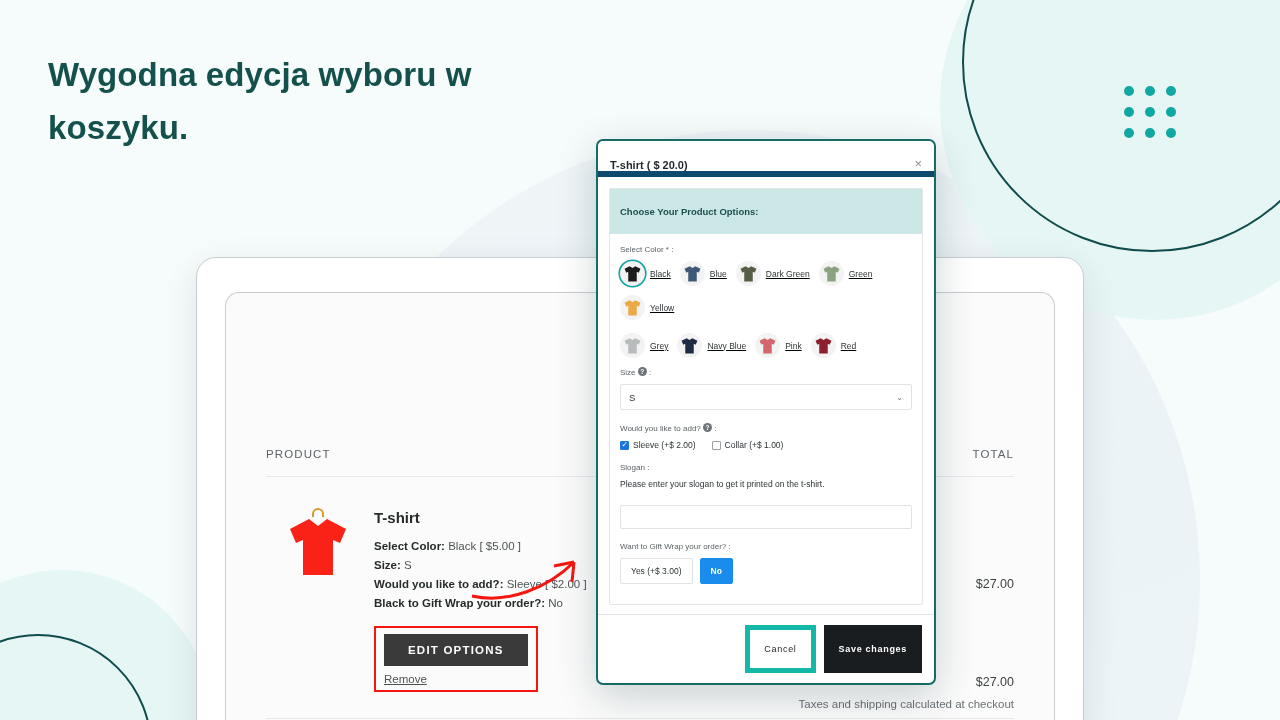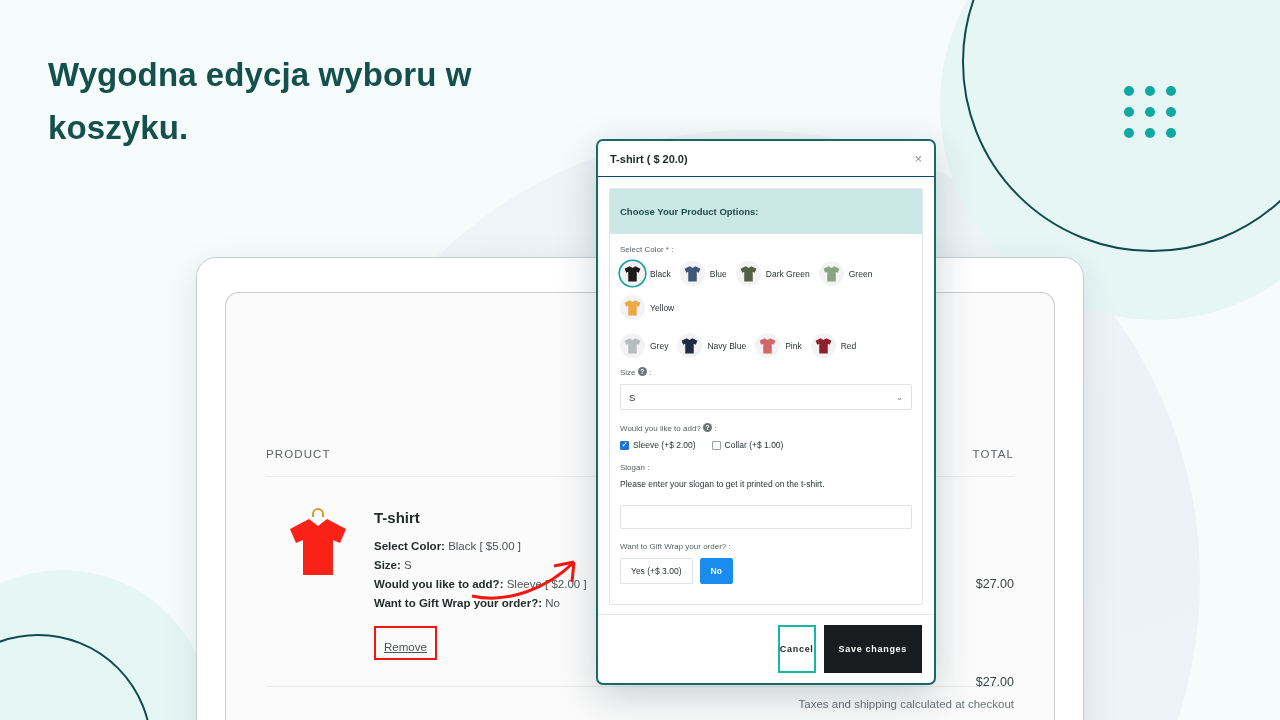--- a/index.html
+++ b/index.html
@@ -127,39 +127,39 @@
     position: absolute; left: 596px; top: 139px;
     width: 340px; height: 546px;
     background: #fff;
     border: 2px solid #186a66;
     border-radius: 7px;
     box-shadow: 0 12px 40px rgba(10,40,50,.20);
     display: flex; flex-direction: column;
     overflow: hidden;
   }
   .modal-head {
-    height: 36px; flex: none; display: flex; align-items: center;
-    padding: 0 12px; border-bottom: 1px solid #0c4a6e;
+    height: 36px; flex: none; display: flex; align-items: flex-end;
+    padding: 0 12px; border-bottom: 6px solid #0c4a6e;
   }
   .modal-title { font-size: 11px; font-weight: 700; color: #24292b; flex: 1; }
   .modal-close { font-size: 13px; color: #8a9094; cursor: pointer; background:none;border:none;font-family:inherit; }
   .modal-body { flex: 1; padding: 11px 11px 0; overflow: hidden; }
   .opt-card { border: 1px solid #e3e6e7; border-radius: 2px; }
   .opt-bar {
     background: #cbe7e6; padding: 17px 10px;
     font-size: 9.5px; font-weight: 700; color: #1d4f4d;
   }
   .opt-inner { padding: 11px 10px 10px; }
   .fld-label { font-size: 8px; color: #5a6164; margin-bottom: 7px; }
   .qmark {
     display: inline-block; width: 9px; height: 9px; border-radius: 50%;
     background: #6e7578; color: #fff; font-size: 6.5px; line-height: 9px;
     text-align: center; vertical-align: 1px; font-weight: 700;
   }
-  .swatch-row { display: flex; align-items: center; margin-bottom: 9px; flex-wrap: nowrap; }
+  .swatch-row { display: flex; align-items: center; margin-bottom: 9px; flex-wrap: nowrap; text-decoration: underline; }
   .swatch-item { display: flex; align-items: center; margin-right: 9px; }
   .swatch {
     width: 25px; height: 25px; border-radius: 50%;
     background: #f3f3f3; display: flex; align-items: center; justify-content: center;
     flex: none; cursor: pointer;
   }
   .swatch.selected { box-shadow: 0 0 0 1.6px #12a39e; }
   .swatch-label { font-size: 8.5px; color: #2d3335; margin-left: 5px; white-space: nowrap; }
   .sel-box {
     border: 1px solid #dfe3e4; border-radius: 2px; height: 26px;
@@ -197,23 +197,23 @@
   .notice {
     background: #fdf5d8; border: 1px solid #ecdca0; border-radius: 2px;
     font-size: 8.5px; color: #3b3b2e; padding: 7px 9px;
   }
   .notice b { color: #d01414; }
   .modal-foot {
     flex: none; border-top: 1px solid #e3e6e7; padding: 10px 12px;
     display: flex; justify-content: flex-end; gap: 8px;
   }
   .btn-cancel {
-    background: #fff; border: 2px solid #14b8a6; color: #24292b;
-    font-size: 9px; font-weight: 700; letter-spacing: .7px;
-    padding: 7px 0; cursor: pointer; font-family: inherit;
+    background: #fff; border: 5px solid #14b8a6; color: #24292b;
+    font-size: 9px; font-weight: 400; letter-spacing: .7px;
+    padding: 7px 14px; cursor: pointer; font-family: inherit;
   }
   .btn-save {
     background: #191d1f; border: 1px solid #191d1f; color: #fff;
     font-size: 9px; font-weight: 700; letter-spacing: .7px;
     padding: 18px 14px; cursor: pointer; font-family: inherit;
   }
 </style>
 </head>
 <body>
 
@@ -269,25 +269,26 @@
         </div>
         <div class="p-line">
           <b>Size:</b>
           <span>S</span>
         </div>
         <div class="p-line">
           <b>Would you like to add?:</b>
           <span>Sleeve [ $2.00 ]</span>
         </div>
         <div class="p-line">
-          <b>Want to Gift Wrap your order?:</b>
+          <b>Black to Gift Wrap your order?:</b>
           <span>No</span>
         </div>
 
         <div class="highlight-box">
+          <button class="edit-btn">EDIT OPTIONS</button>
           <a class="remove-link">Remove</a>
         </div>
       </div>
       <div class="total-col">$27.00</div>
     </div>
 
     <div class="cart-foot">
       <div class="sum">$27.00</div>
       <div class="note">Taxes and shipping calculated at checkout</div>
     </div>

